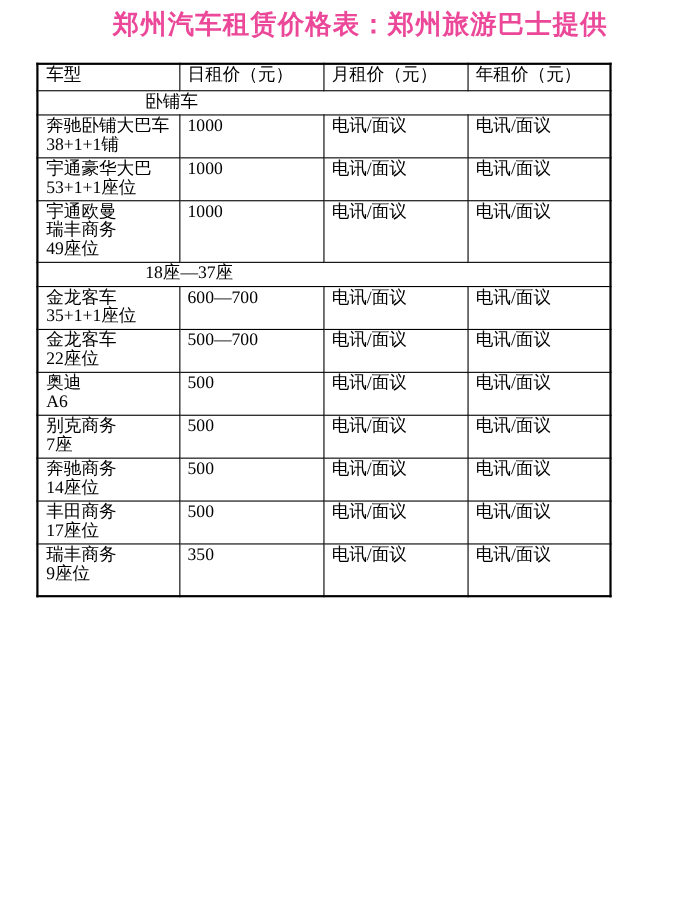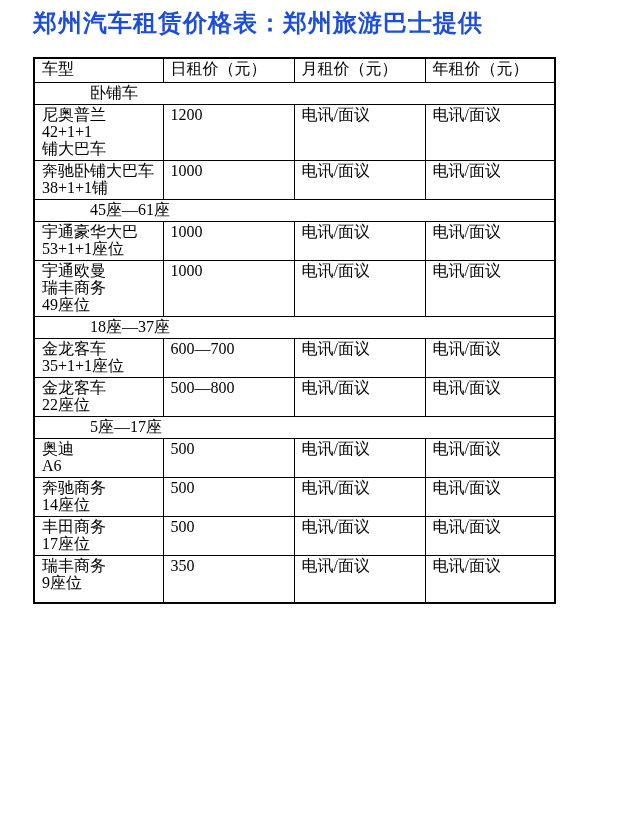--- a/index.html
+++ b/index.html
@@ -13,23 +13,24 @@
     background: #ffffff;
     overflow: hidden;
     font-family: "Liberation Serif", "DejaVu Serif", serif;
     color: #000000;
   }
   .title {
     margin: 9px 0 0 33px;
     font-size: 24px;
     line-height: 29px;
     font-weight: bold;
-    color: #1d4ed8;
+    color: #ec4899;
     letter-spacing: 1px;
     white-space: nowrap;
+    text-align: center;
   }
   table.price-table {
     border-collapse: collapse;
     table-layout: fixed;
     width: 521px;
     margin: 19px 0 0 33px;
     border: 2px solid #000000;
   }
   col.c1 { width: 129px; }
   col.c2 { width: 131px; }
@@ -42,21 +43,21 @@
     line-height: 17px;
     vertical-align: top;
     text-align: left;
     overflow: hidden;
   }
   th {
     font-weight: normal;
     height: 19px;
   }
   .section-cell {
-    padding-left: 55px;
+    padding-left: 97px;
     height: 17px;
   }
   .model-cell {
     white-space: pre-line;
   }
   tr.row-tall td {
     height: 42px;
   }
 </style>
 </head>
@@ -80,38 +81,27 @@
         <th>月租价（元）</th>
         <th>年租价（元）</th>
       </tr>
     </thead>
     <tbody>
 
       <tr>
         <td class="section-cell" colspan="4">卧铺车</td>
       </tr>
       <tr>
-        <td class="model-cell">尼奥普兰
-42+1+1
-铺大巴车</td>
-        <td>1200</td>
-        <td>电讯/面议</td>
-        <td>电讯/面议</td>
-      </tr>
-      <tr>
         <td class="model-cell">奔驰卧铺大巴车
 38+1+1铺</td>
         <td>1000</td>
         <td>电讯/面议</td>
         <td>电讯/面议</td>
       </tr>
 
-      <tr>
-        <td class="section-cell" colspan="4">45座—61座</td>
-      </tr>
       <tr>
         <td class="model-cell">宇通豪华大巴
 53+1+1座位</td>
         <td>1000</td>
         <td>电讯/面议</td>
         <td>电讯/面议</td>
       </tr>
       <tr>
         <td class="model-cell">宇通欧曼
 瑞丰商务
@@ -127,31 +117,35 @@
       <tr>
         <td class="model-cell">金龙客车
 35+1+1座位</td>
         <td>600—700</td>
         <td>电讯/面议</td>
         <td>电讯/面议</td>
       </tr>
       <tr>
         <td class="model-cell">金龙客车
 22座位</td>
-        <td>500—800</td>
+        <td>500—700</td>
         <td>电讯/面议</td>
         <td>电讯/面议</td>
       </tr>
 
       <tr>
-        <td class="section-cell" colspan="4">5座—17座</td>
+        <td class="model-cell">奥迪
+A6</td>
+        <td>500</td>
+        <td>电讯/面议</td>
+        <td>电讯/面议</td>
       </tr>
       <tr>
-        <td class="model-cell">奥迪
-A6</td>
+        <td class="model-cell">别克商务
+7座</td>
         <td>500</td>
         <td>电讯/面议</td>
         <td>电讯/面议</td>
       </tr>
       <tr>
         <td class="model-cell">奔驰商务
 14座位</td>
         <td>500</td>
         <td>电讯/面议</td>
         <td>电讯/面议</td>

